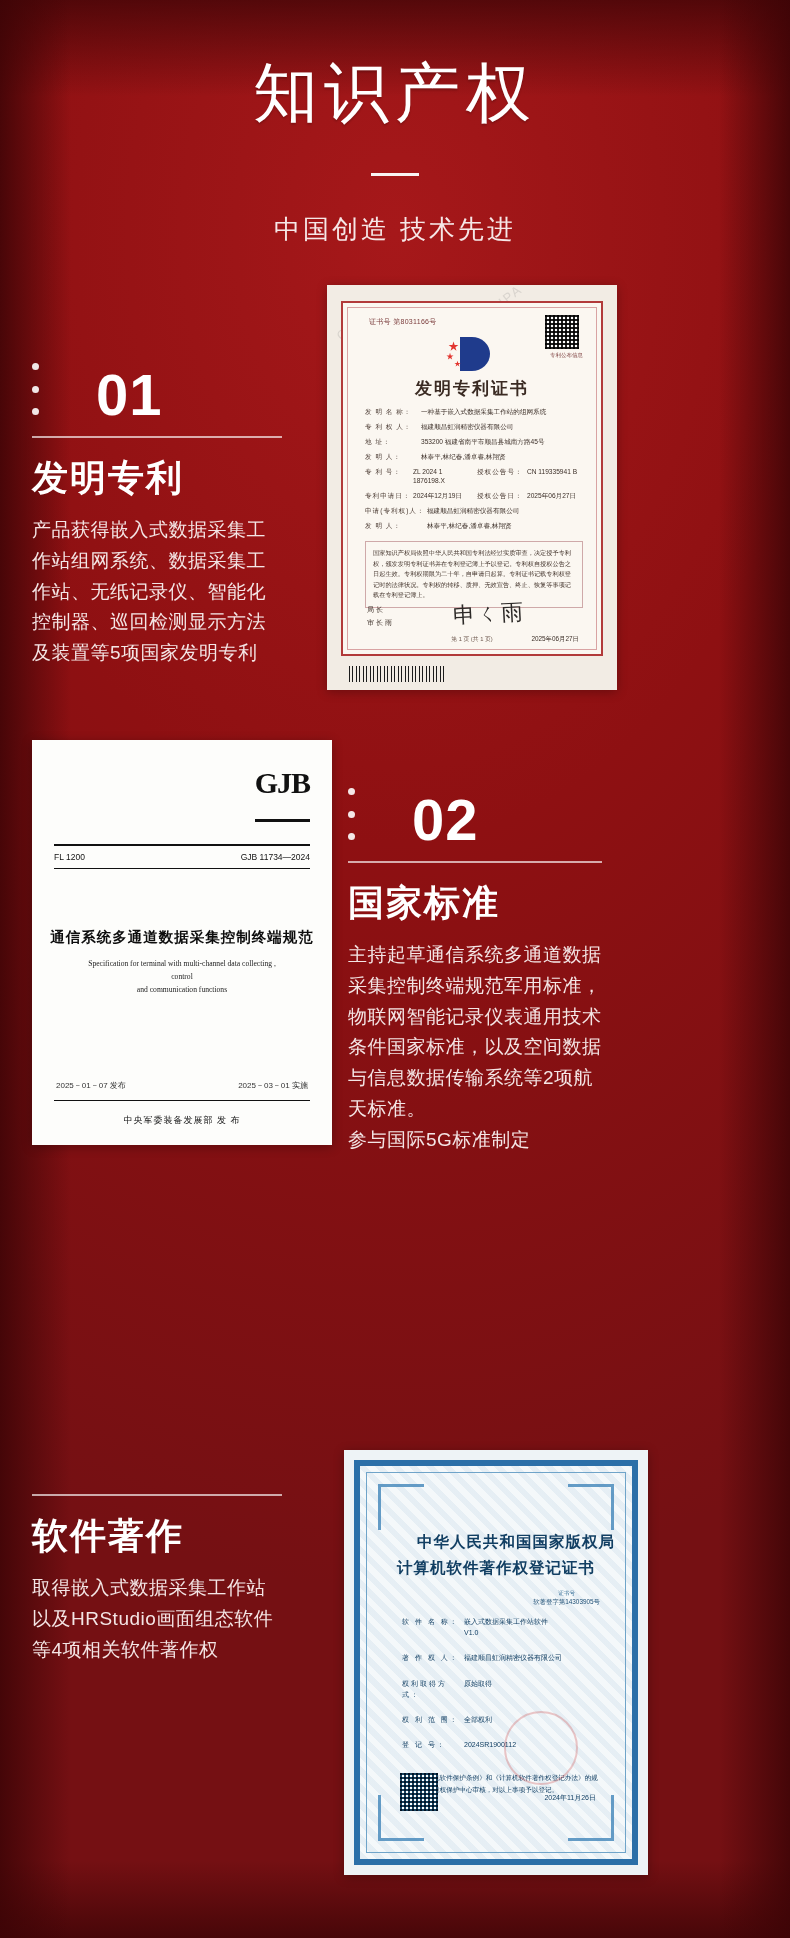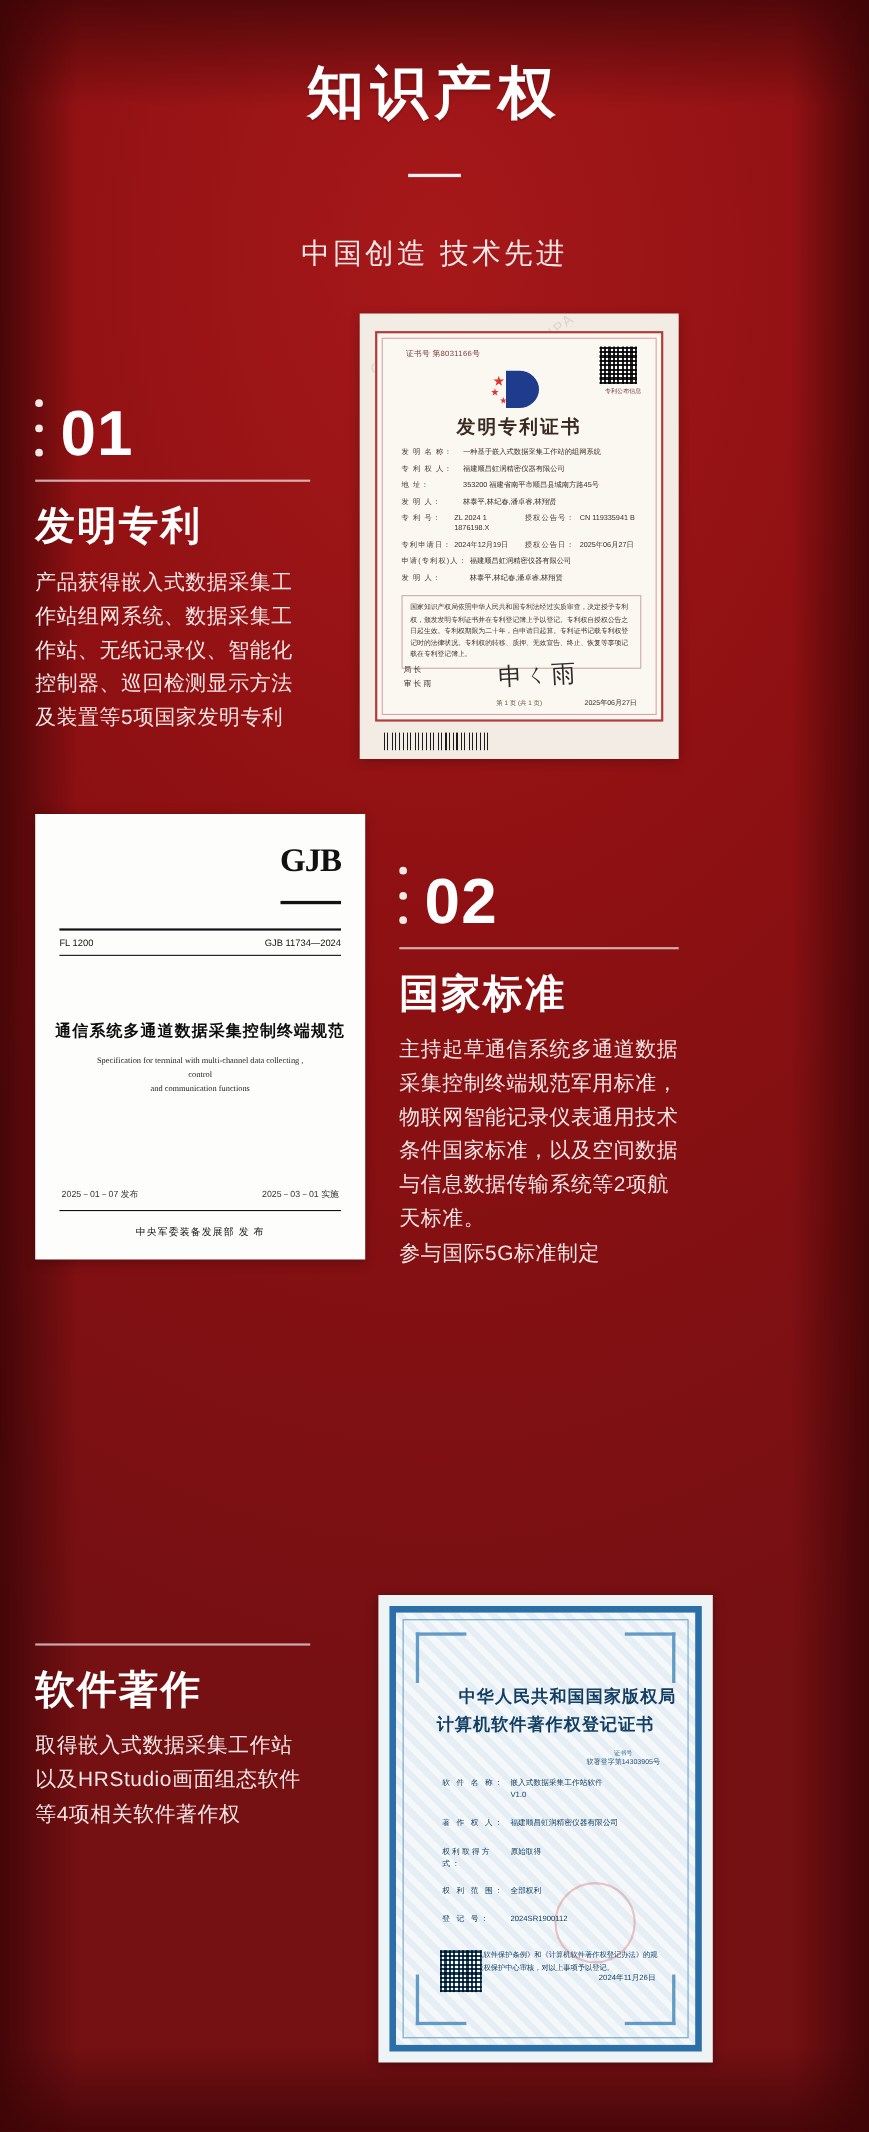--- a/index.html
+++ b/index.html
@@ -21,46 +21,46 @@
     background:
       linear-gradient(90deg, rgba(60,4,6,0.85) 0%, rgba(60,4,6,0.0) 9%, rgba(60,4,6,0.0) 91%, rgba(60,4,6,0.85) 100%),
       linear-gradient(180deg, rgba(60,4,6,0.75) 0%, rgba(60,4,6,0.0) 5%, rgba(60,4,6,0.0) 96%, rgba(60,4,6,0.8) 100%),
       radial-gradient(120% 70% at 50% 12%, #a6181a 0%, #8e1012 45%, #751013 100%);
     overflow: hidden;
   }
 
   
   .header { padding-top: 56px; text-align: center; }
   .main-title {
-    font-size: 52px;
-    font-weight: bold;
+    font-size: 65px;
+    font-weight: normal;
     letter-spacing: 6px;
     line-height: 1.15;
     color: #ffffff;
     text-shadow: 0 2px 2px rgba(0,0,0,0.18);
   }
   .title-rule {
     width: 48px;
     height: 3px;
     background: #ffffff;
     margin: 42px auto 0 auto;
     opacity: 0.95;
   }
   .subtitle {
-    margin-top: 52px;
+    margin-top: 36px;
     font-size: 26px;
     letter-spacing: 3px;
     color: #f6e7e7;
   }
 
   
   .section { position: absolute; }
 
   .text-block { position: relative; }
-  .num-row { display: flex; align-items: flex-end; }
+  .num-row { display: flex; align-items: flex-end; gap: 41px; }
   .dots {
     display: flex;
     flex-direction: column;
     justify-content: space-between;
     height: 62px;
     margin-right: 16px;
     padding-bottom: 4px;
   }
   .dots span {
     display: block;
@@ -371,21 +371,21 @@
       <div class="p-note">国家知识产权局依照中华人民共和国专利法经过实质审查，决定授予专利权，颁发发明专利证书并在专利登记簿上予以登记。专利权自授权公告之日起生效。专利权期限为二十年，自申请日起算。专利证书记载专利权登记时的法律状况。专利权的转移、质押、无效宣告、终止、恢复等事项记载在专利登记簿上。</div>
       <div class="p-sign" style="white-space:pre-line;">局 长
 审 长 雨</div>
       <div class="p-sig-script">申ㄑ雨</div>
       <div class="p-date">2025年06月27日</div>
       <div class="p-page">第 1 页 (共 1 页)</div>
     </div>
     <div class="p-barcode"></div>
   </div>
 
-  <div class="section" style="left:363px; top:785px; width:254px;">
+  <div class="section" style="left:348px; top:785px; width:254px;">
     <div class="text-block">
       <div class="num-row">
         <div class="dots">
           <span></span>
             <span></span>
             <span></span>
         </div>
         <div class="num">02</div>
       </div>
       <div class="divider"></div>

